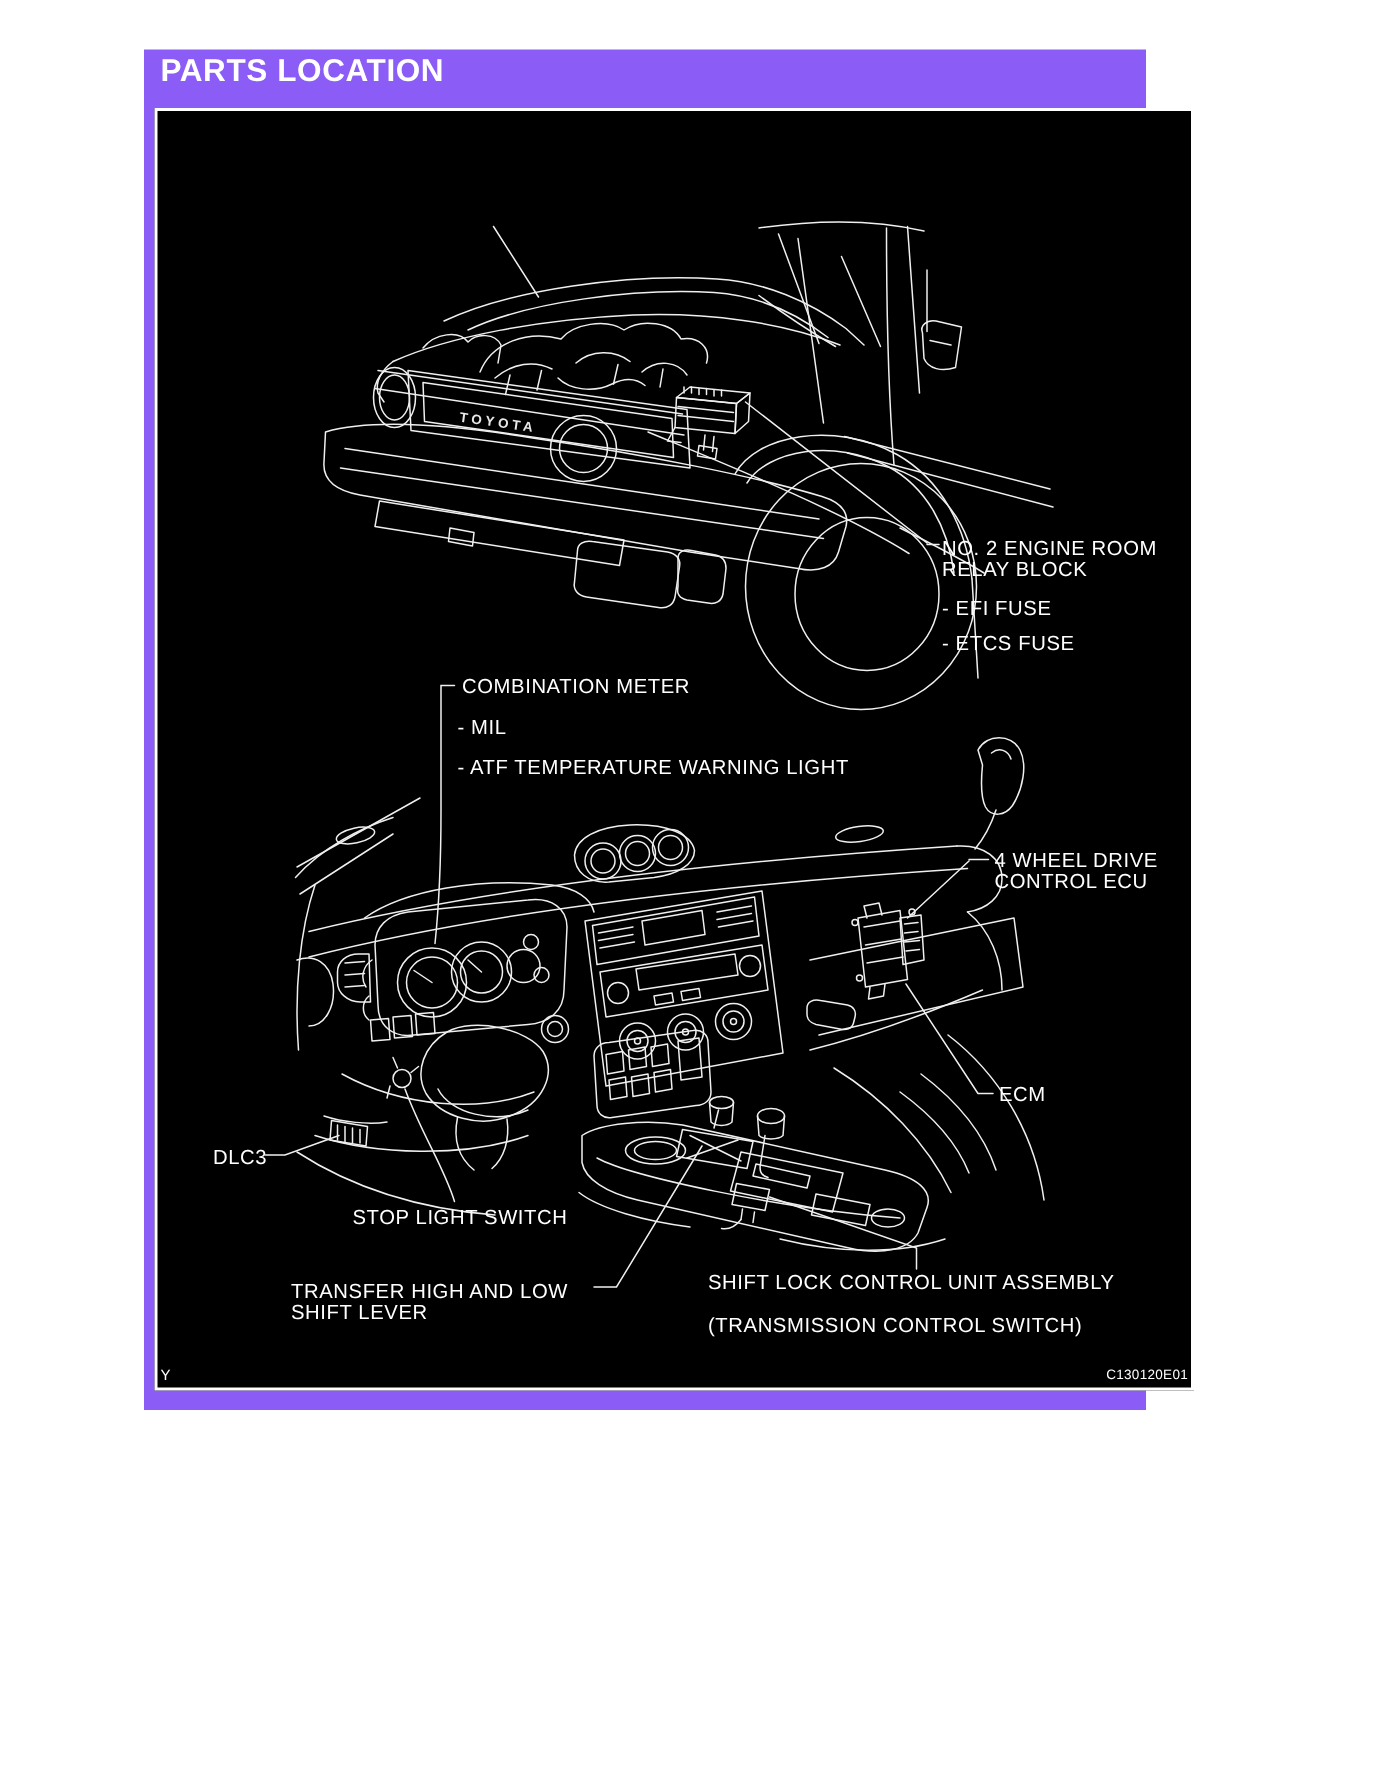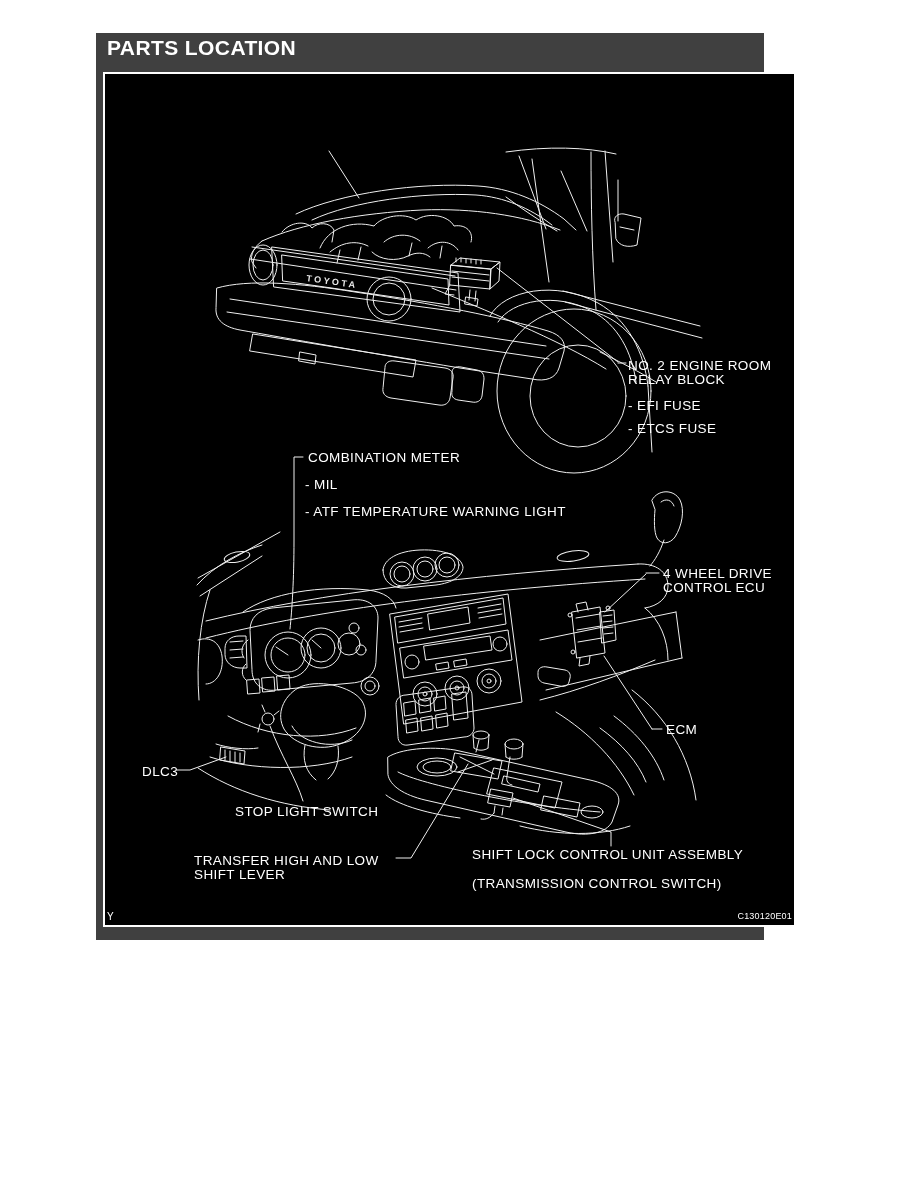--- a/index.html
+++ b/index.html
@@ -1,17 +1,17 @@
 <!DOCTYPE html>
 <html><head>
 <meta charset="utf-8">
 <style>
   html,body{margin:0;padding:0;background:#ffffff;}
   body{width:918px;height:1188px;position:relative;font-family:"Liberation Sans",sans-serif;}
-  .panel{position:absolute;left:96px;top:33px;width:668px;height:907px;background:#404040;}
+  .panel{position:absolute;left:96px;top:33px;width:668px;height:907px;background:#8b5cf6;}
   .panel-title{position:absolute;left:11px;top:3px;color:#fff;font-size:21px;font-weight:bold;letter-spacing:.4px;white-space:nowrap;}
   .frame{position:absolute;left:7px;top:39px;width:693px;height:855px;border:2px solid #fff;box-sizing:border-box;background:#000;}
   .frame svg{display:block;width:100%;height:100%;}
   .art{stroke:#efefef;stroke-width:1;fill:none;stroke-linecap:round;stroke-linejoin:round;}
   .lead{stroke:#efefef;stroke-width:1;fill:none;stroke-linecap:round;}
   .lbl{font-family:"Liberation Sans",sans-serif;font-size:13.5px;fill:#fff;letter-spacing:.4px;}
   .tiny{font-size:10px;letter-spacing:.2px;}
   .code{font-size:9px;letter-spacing:.2px;}
   .badge{font-family:"Liberation Sans",sans-serif;font-size:9px;font-weight:bold;fill:#e8e8e8;letter-spacing:2.5px;}
 </style>

